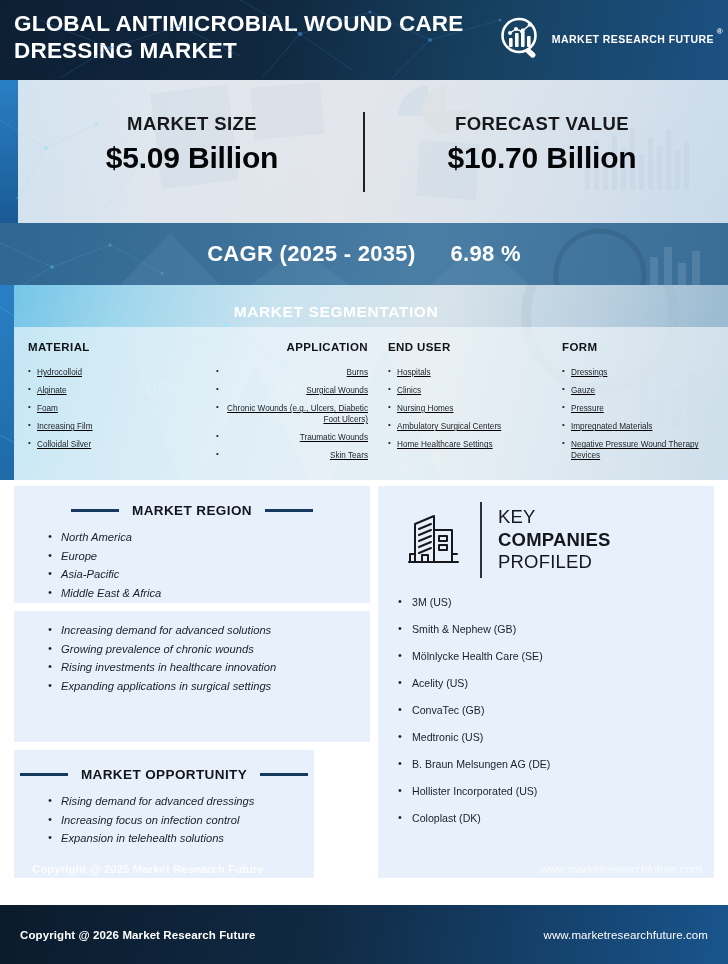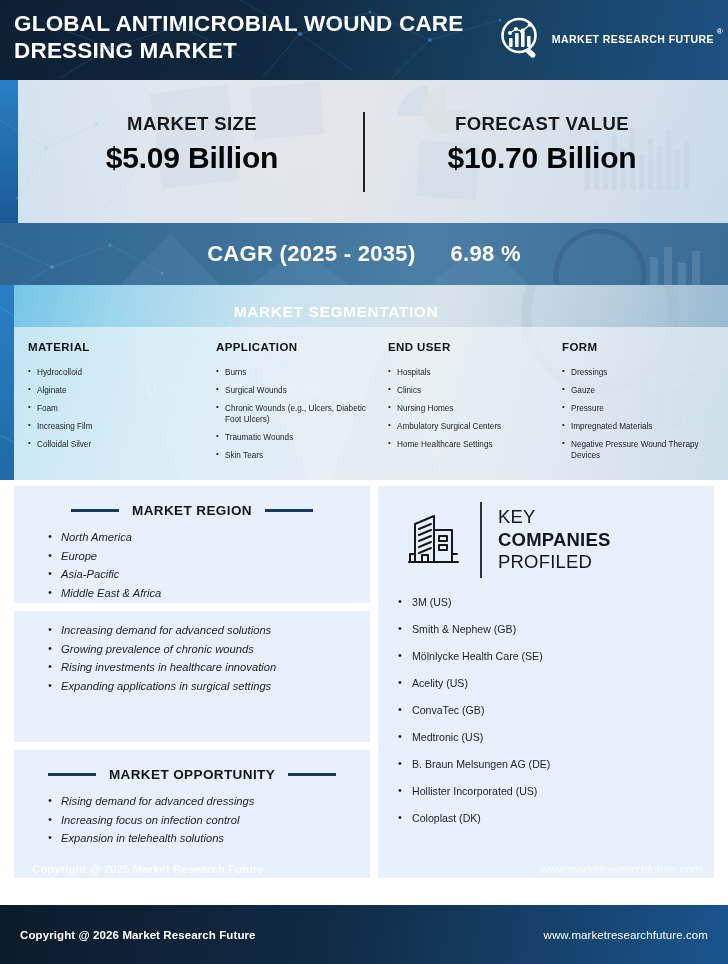--- a/index.html
+++ b/index.html
@@ -98,46 +98,46 @@
     color:#ffffff; font-size:15.5px; font-weight:bold; letter-spacing:.6px;
     z-index:4;
   }
   .seg-card {
     position:absolute; left:14px; top:42px; width:714px; height:153px;
     background:rgba(244,248,251,.62);
     display:flex; z-index:4;
   }
   .seg-col { padding:14px 6px 0 14px; }
   .seg-col.c1 { width:188px; }
-  .seg-col.c2 { width:172px; }
+  .seg-col.c2 { width:172px;text-align:right; }
   .seg-col.c3 { width:174px; }
   .seg-col.c4 { width:180px; }
   .seg-head {
     color:#101317; font-size:11.5px; font-weight:bold;
     letter-spacing:.4px; text-transform:uppercase; margin-bottom:14px;
   }
-  .seg-list { list-style:none; }
+  .seg-list { list-style:none;text-decoration:underline; }
   .seg-list li {
     position:relative; padding-left:9px; margin-bottom:7px;
     color:#1b1f25; font-size:8.2px; line-height:1.35;
   }
   .seg-list li::before {
     content:"\2022"; position:absolute; left:0; top:-1px;
     font-size:8px; color:#1b1f25;
   }
 
   
   .lower { position:absolute; left:0; top:480px; width:728px; height:404px; background:#ffffff; }
 
   .panel {
     position:absolute; background:#e8f1fb; overflow:hidden;
   }
   .panel-region  { left:14px;  top:6px;   width:356px; height:117px; }
   .panel-trends  { left:14px;  top:131px; width:356px; height:131px; }
-  .panel-opp     { left:14px;  top:270px; width:356px; height:128px; }
+  .panel-opp     { left:14px;  top:270px; width:300px; height:128px; }
   .panel-key     { left:378px; top:6px;   width:336px; height:392px; }
 
   .panel-head {
     display:flex; align-items:center; justify-content:center;
     gap:13px; margin-top:17px;
   }
   .panel-head .rule { width:48px; height:2.5px; background:#16395f; }
   .panel-head .txt {
     color:#12161b; font-size:13.5px; font-weight:bold;
     letter-spacing:.4px; text-transform:uppercase; white-space:nowrap;

